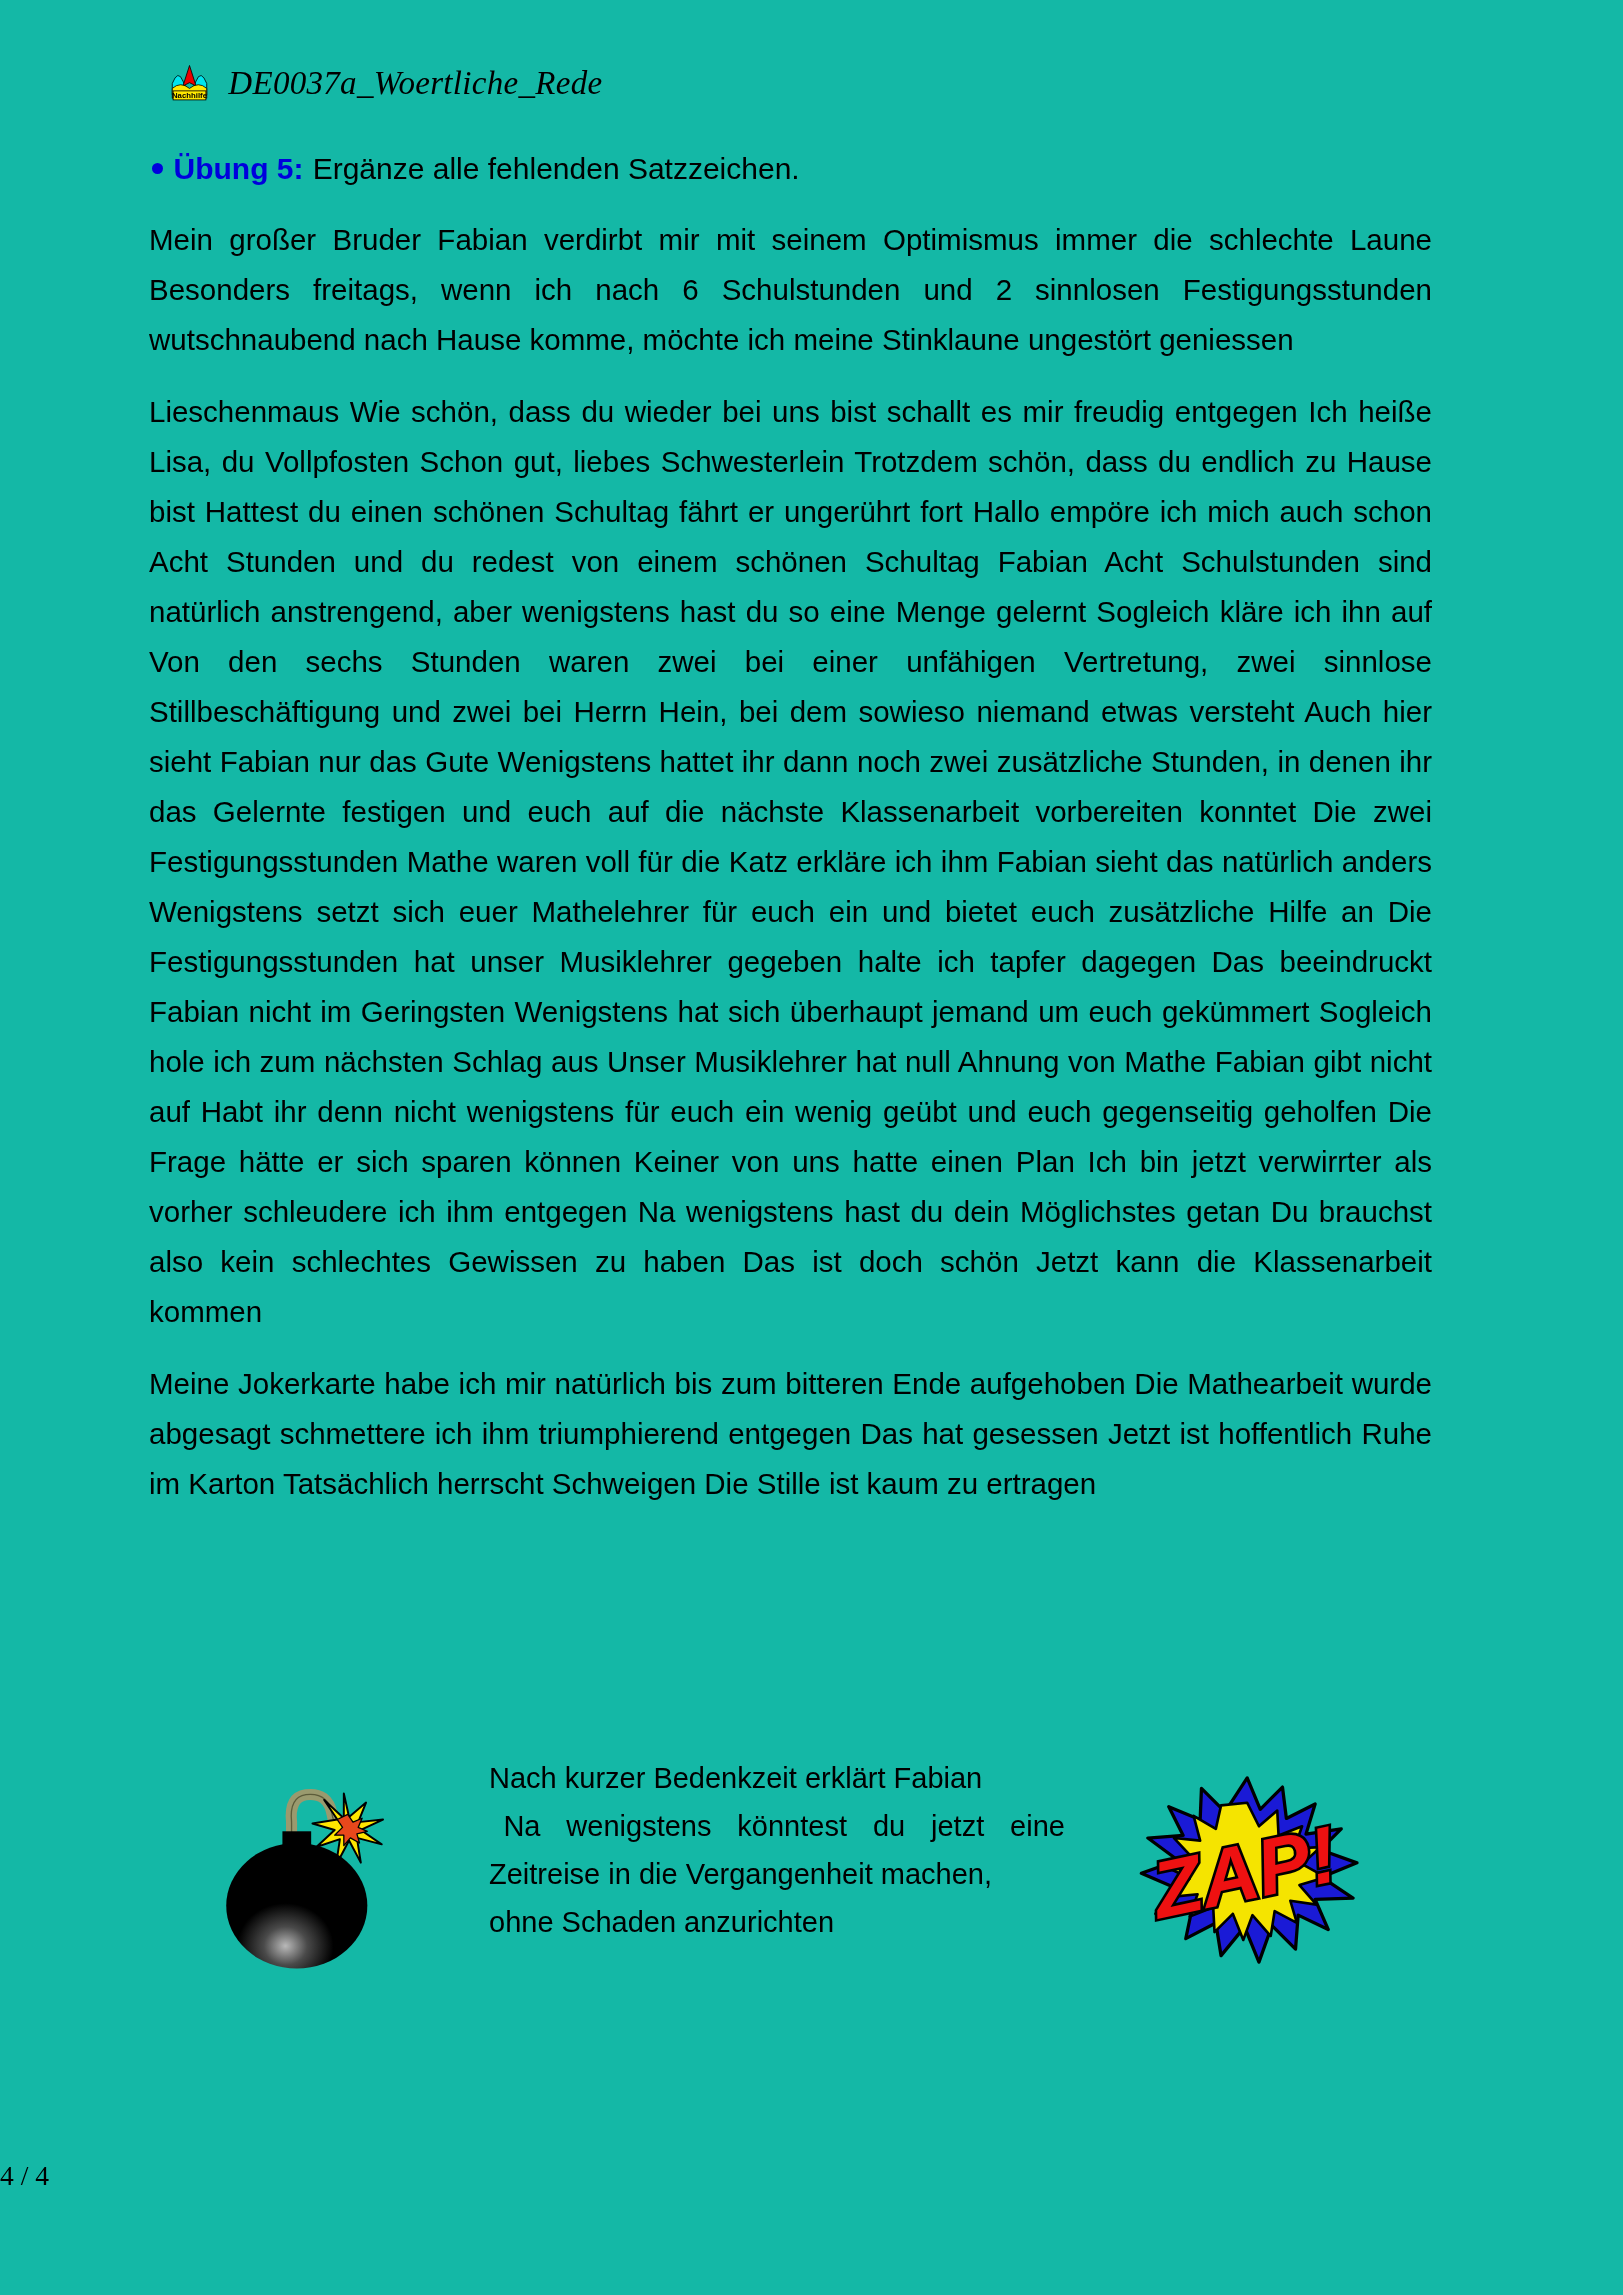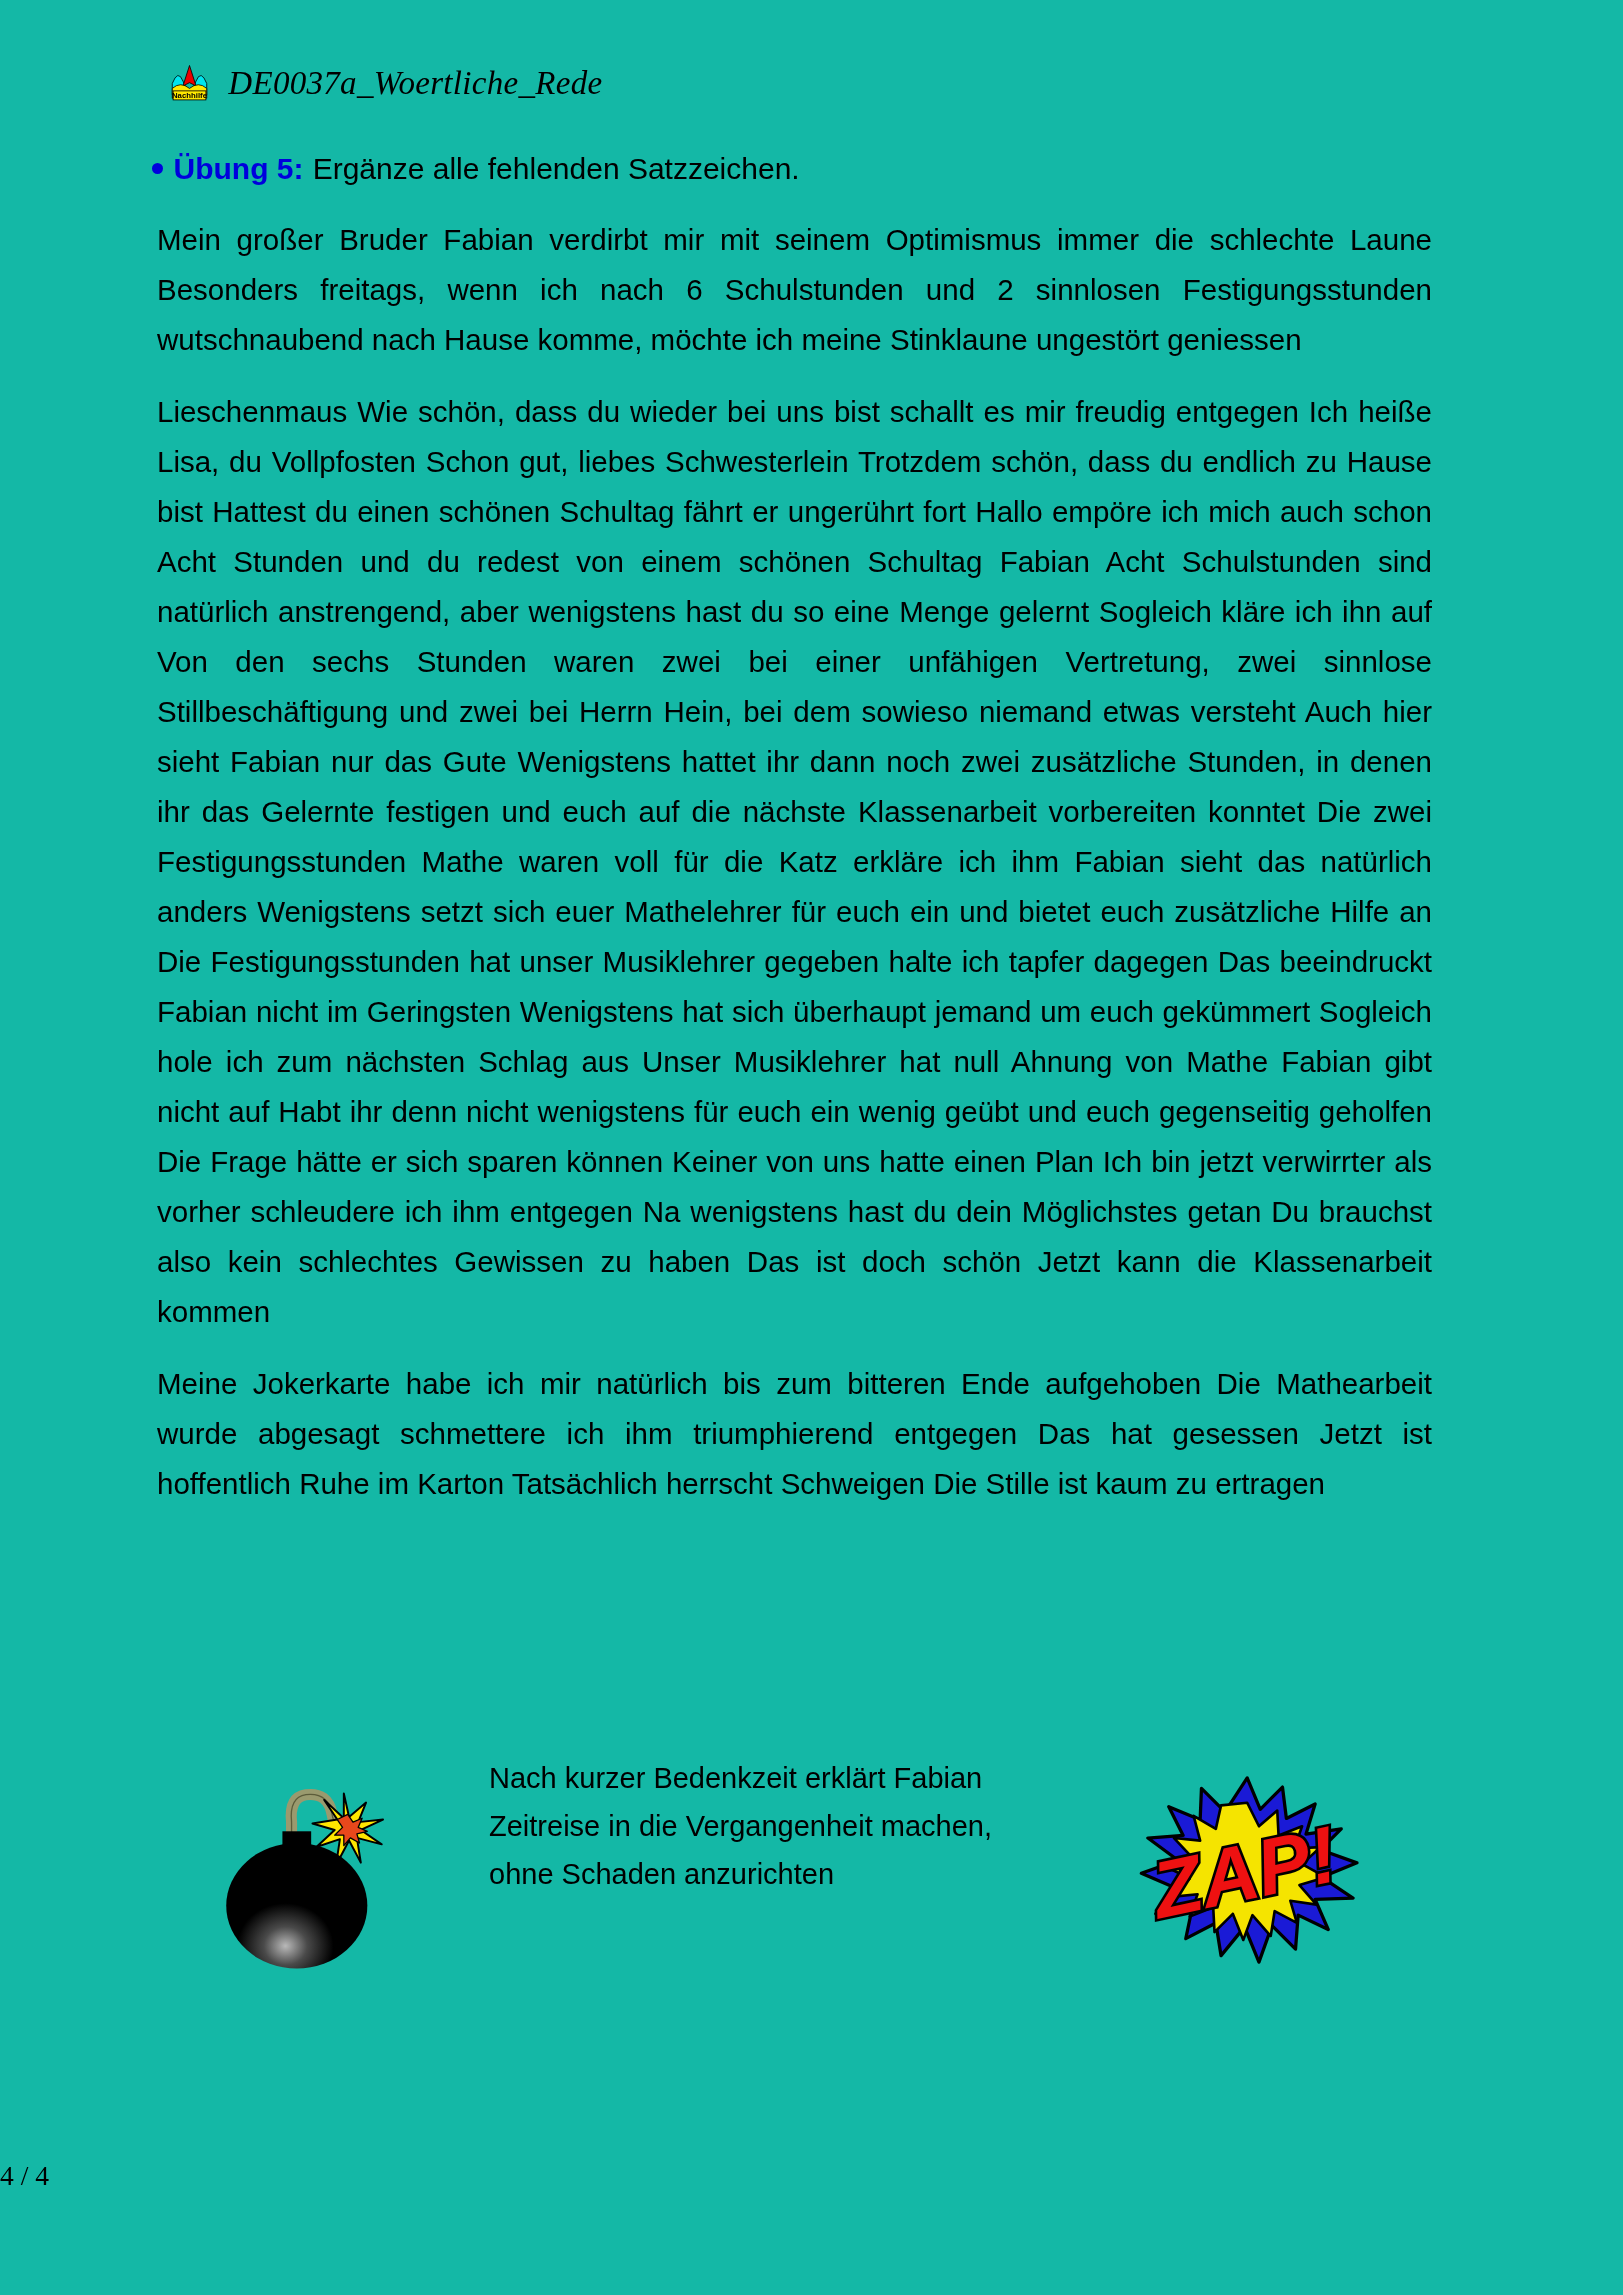--- a/index.html
+++ b/index.html
@@ -86,21 +86,21 @@
     left: 149px;
     top: 215px;
     width: 1283px;
   }
   .para {
     font-size: 29.5px;
     line-height: 50px;
     color: #000000;
     text-align: justify;
     font-stretch: condensed;
-    margin: 0 0 22px 8px;
+    margin: 0 0 22px 0;
     hyphens: none;
   }
   .para.tight { margin-bottom: 19.6px; }
 
   
   .bottom-row {
     position: absolute;
     left: 149px;
     top: 1741px;
     width: 1296px;
@@ -201,20 +201,28 @@
                  L198 128 L188 140 L188 124 L174 124 L186 112 L178 100 Z" fill="#e8481c" stroke="#000000" stroke-width="2" stroke-linejoin="round"></path>
       </g>
 
       <rect x="94" y="118" width="44" height="34" fill="#000000"></rect>
 
       <ellipse cx="116" cy="232" rx="108" ry="96" fill="url(#bombShine)"></ellipse>
     </svg>
 
     <div class="closing-text">
       <span class="ln">Nach kurzer Bedenkzeit erklärt Fabian</span>
+      <span class="ln just indent">
+        <span>Na</span>
+        <span>wenigstens</span>
+        <span>könntest</span>
+        <span>du</span>
+        <span>jetzt</span>
+        <span>eine</span>
+      </span>
       <span class="ln">Zeitreise in die Vergangenheit machen,</span>
       <span class="ln">ohne Schaden anzurichten</span>
     </div>
 
     <svg class="zap-art" viewBox="0 0 340 300">
 
       <path d="M168 6 L188 54 L222 20 L228 68 L272 46 L258 92 L312 84 L280 116
                L336 136 L282 158 L330 190 L272 192 L292 238 L246 216 L242 268
                L206 232 L186 288 L164 234 L128 278 L120 228 L74 252 L84 204
                L28 214 L62 176 L6 152 L62 132 L16 98 L70 94 L48 50 L96 70

